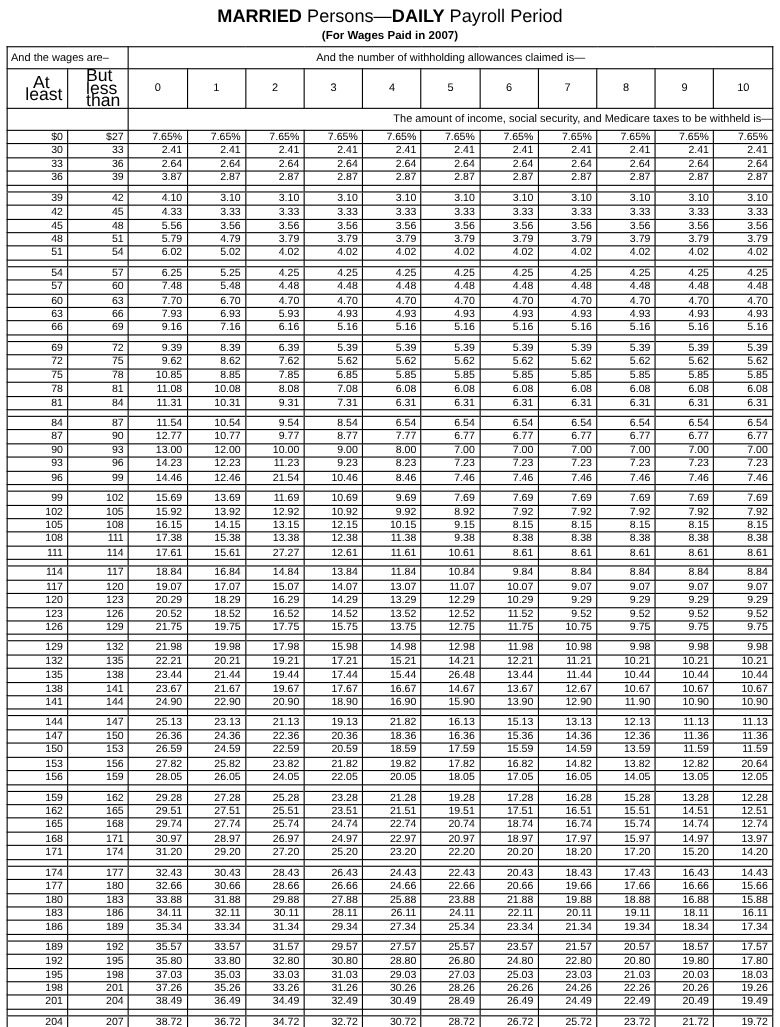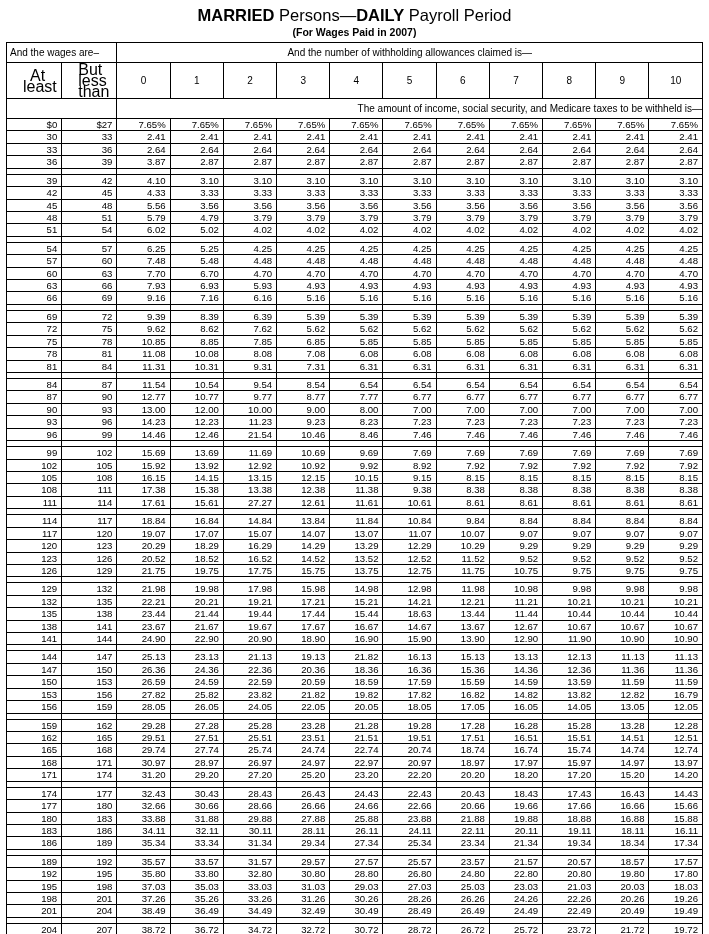--- a/index.html
+++ b/index.html
@@ -813,21 +813,21 @@
           <td class="num">10.21</td>
         </tr>
         <tr>
           <td class="wcol">135</td>
           <td class="wcol">138</td>
           <td class="num">23.44</td>
           <td class="num">21.44</td>
           <td class="num">19.44</td>
           <td class="num">17.44</td>
           <td class="num">15.44</td>
-          <td class="num">18.63</td>
+          <td class="num">26.48</td>
           <td class="num">13.44</td>
           <td class="num">11.44</td>
           <td class="num">10.44</td>
           <td class="num">10.44</td>
           <td class="num">10.44</td>
         </tr>
         <tr>
           <td class="wcol">138</td>
           <td class="wcol">141</td>
           <td class="num">23.67</td>
@@ -923,21 +923,21 @@
           <td class="num">27.82</td>
           <td class="num">25.82</td>
           <td class="num">23.82</td>
           <td class="num">21.82</td>
           <td class="num">19.82</td>
           <td class="num">17.82</td>
           <td class="num">16.82</td>
           <td class="num">14.82</td>
           <td class="num">13.82</td>
           <td class="num">12.82</td>
-          <td class="num">16.79</td>
+          <td class="num">20.64</td>
         </tr>
         <tr>
           <td class="wcol">156</td>
           <td class="wcol">159</td>
           <td class="num">28.05</td>
           <td class="num">26.05</td>
           <td class="num">24.05</td>
           <td class="num">22.05</td>
           <td class="num">20.05</td>
           <td class="num">18.05</td>

